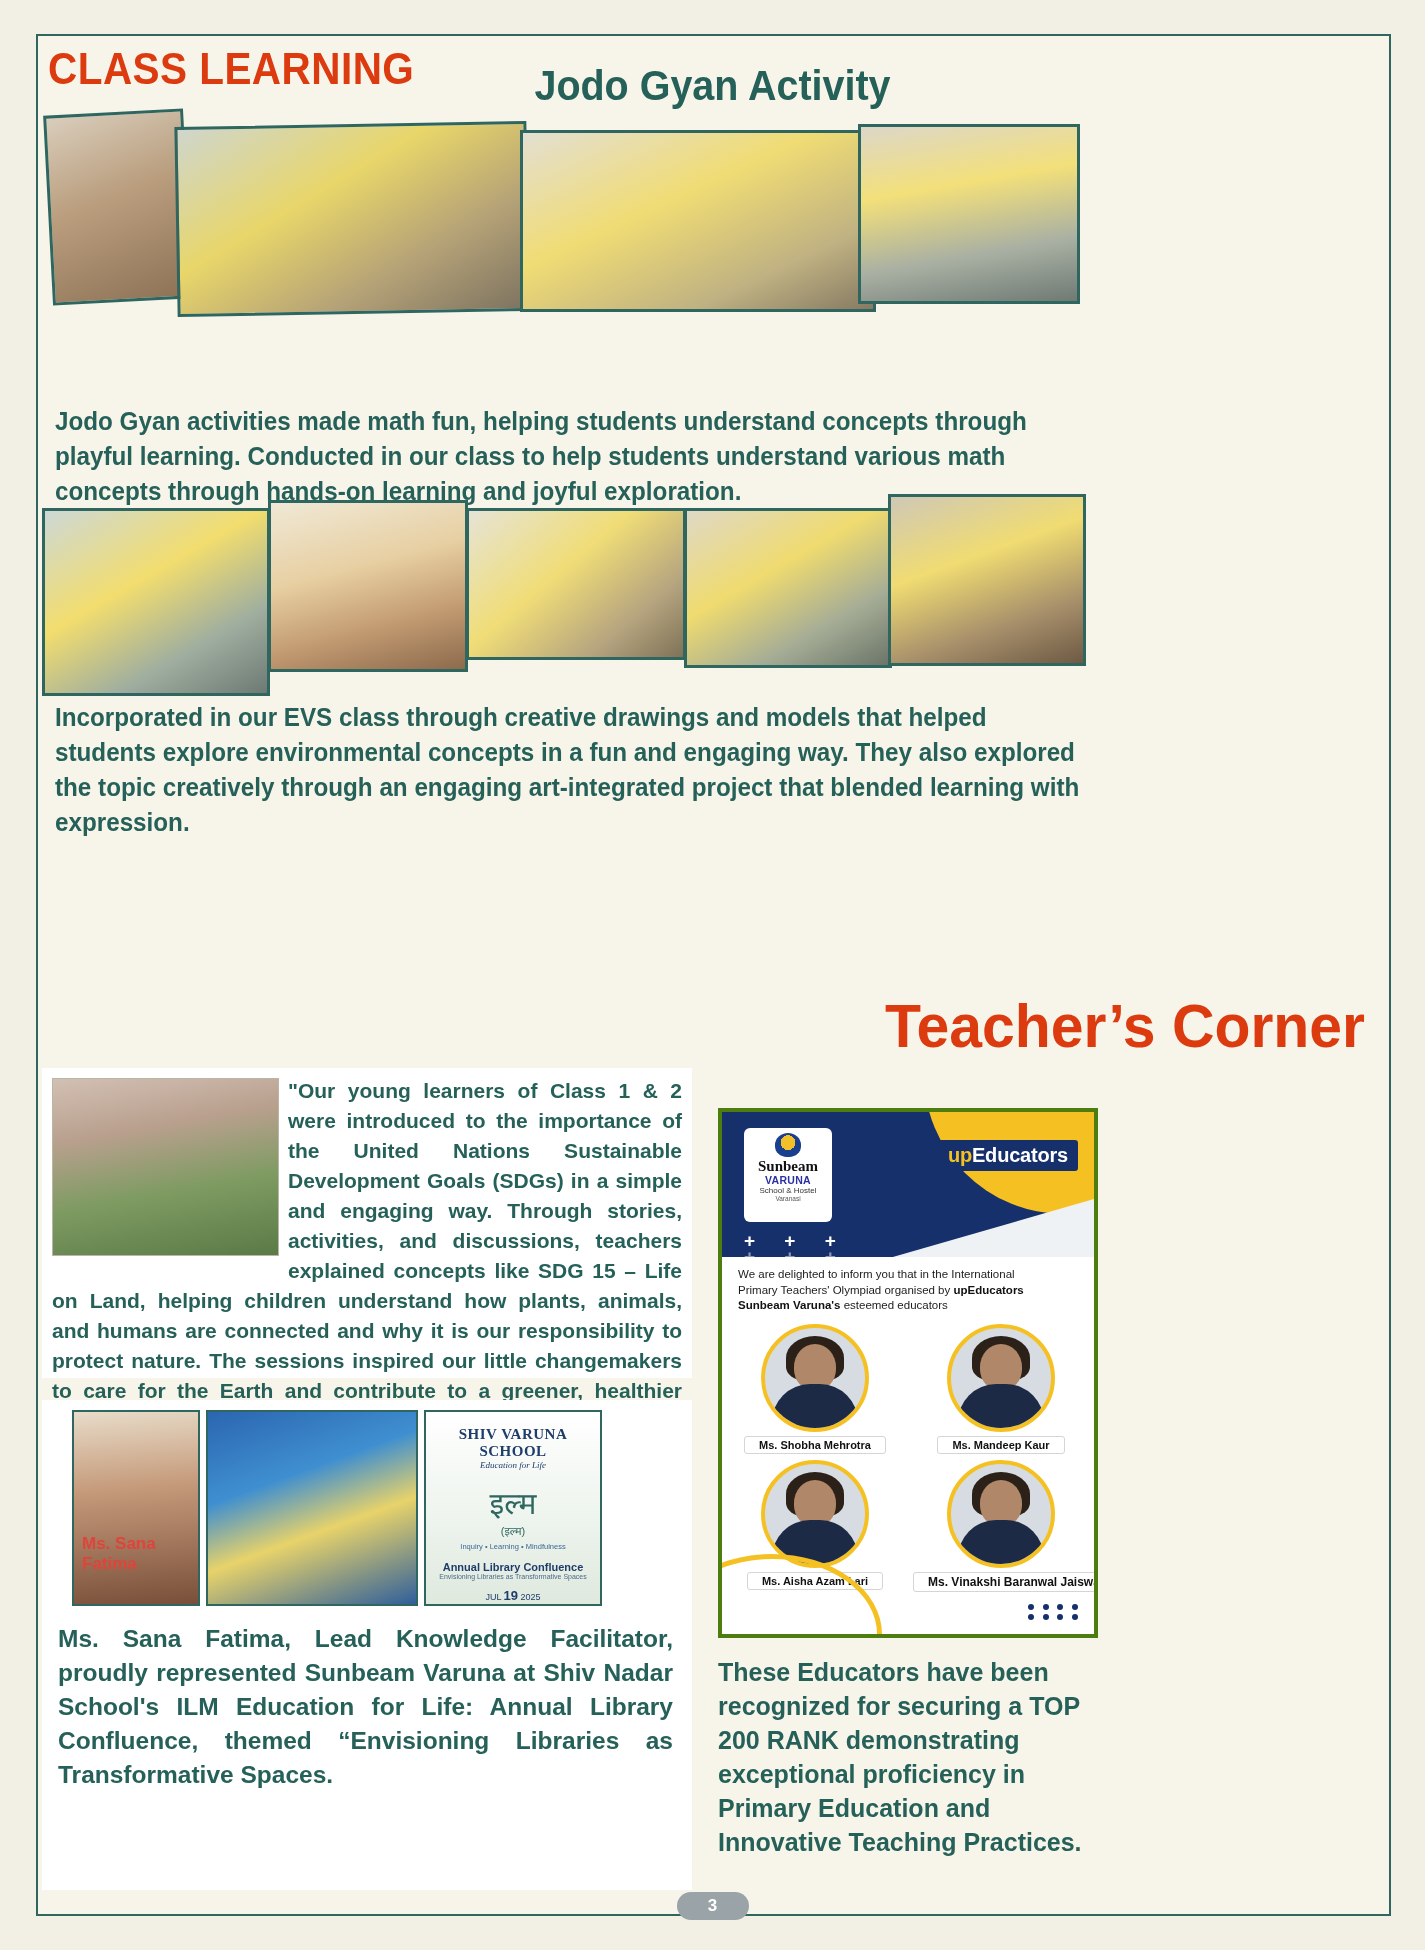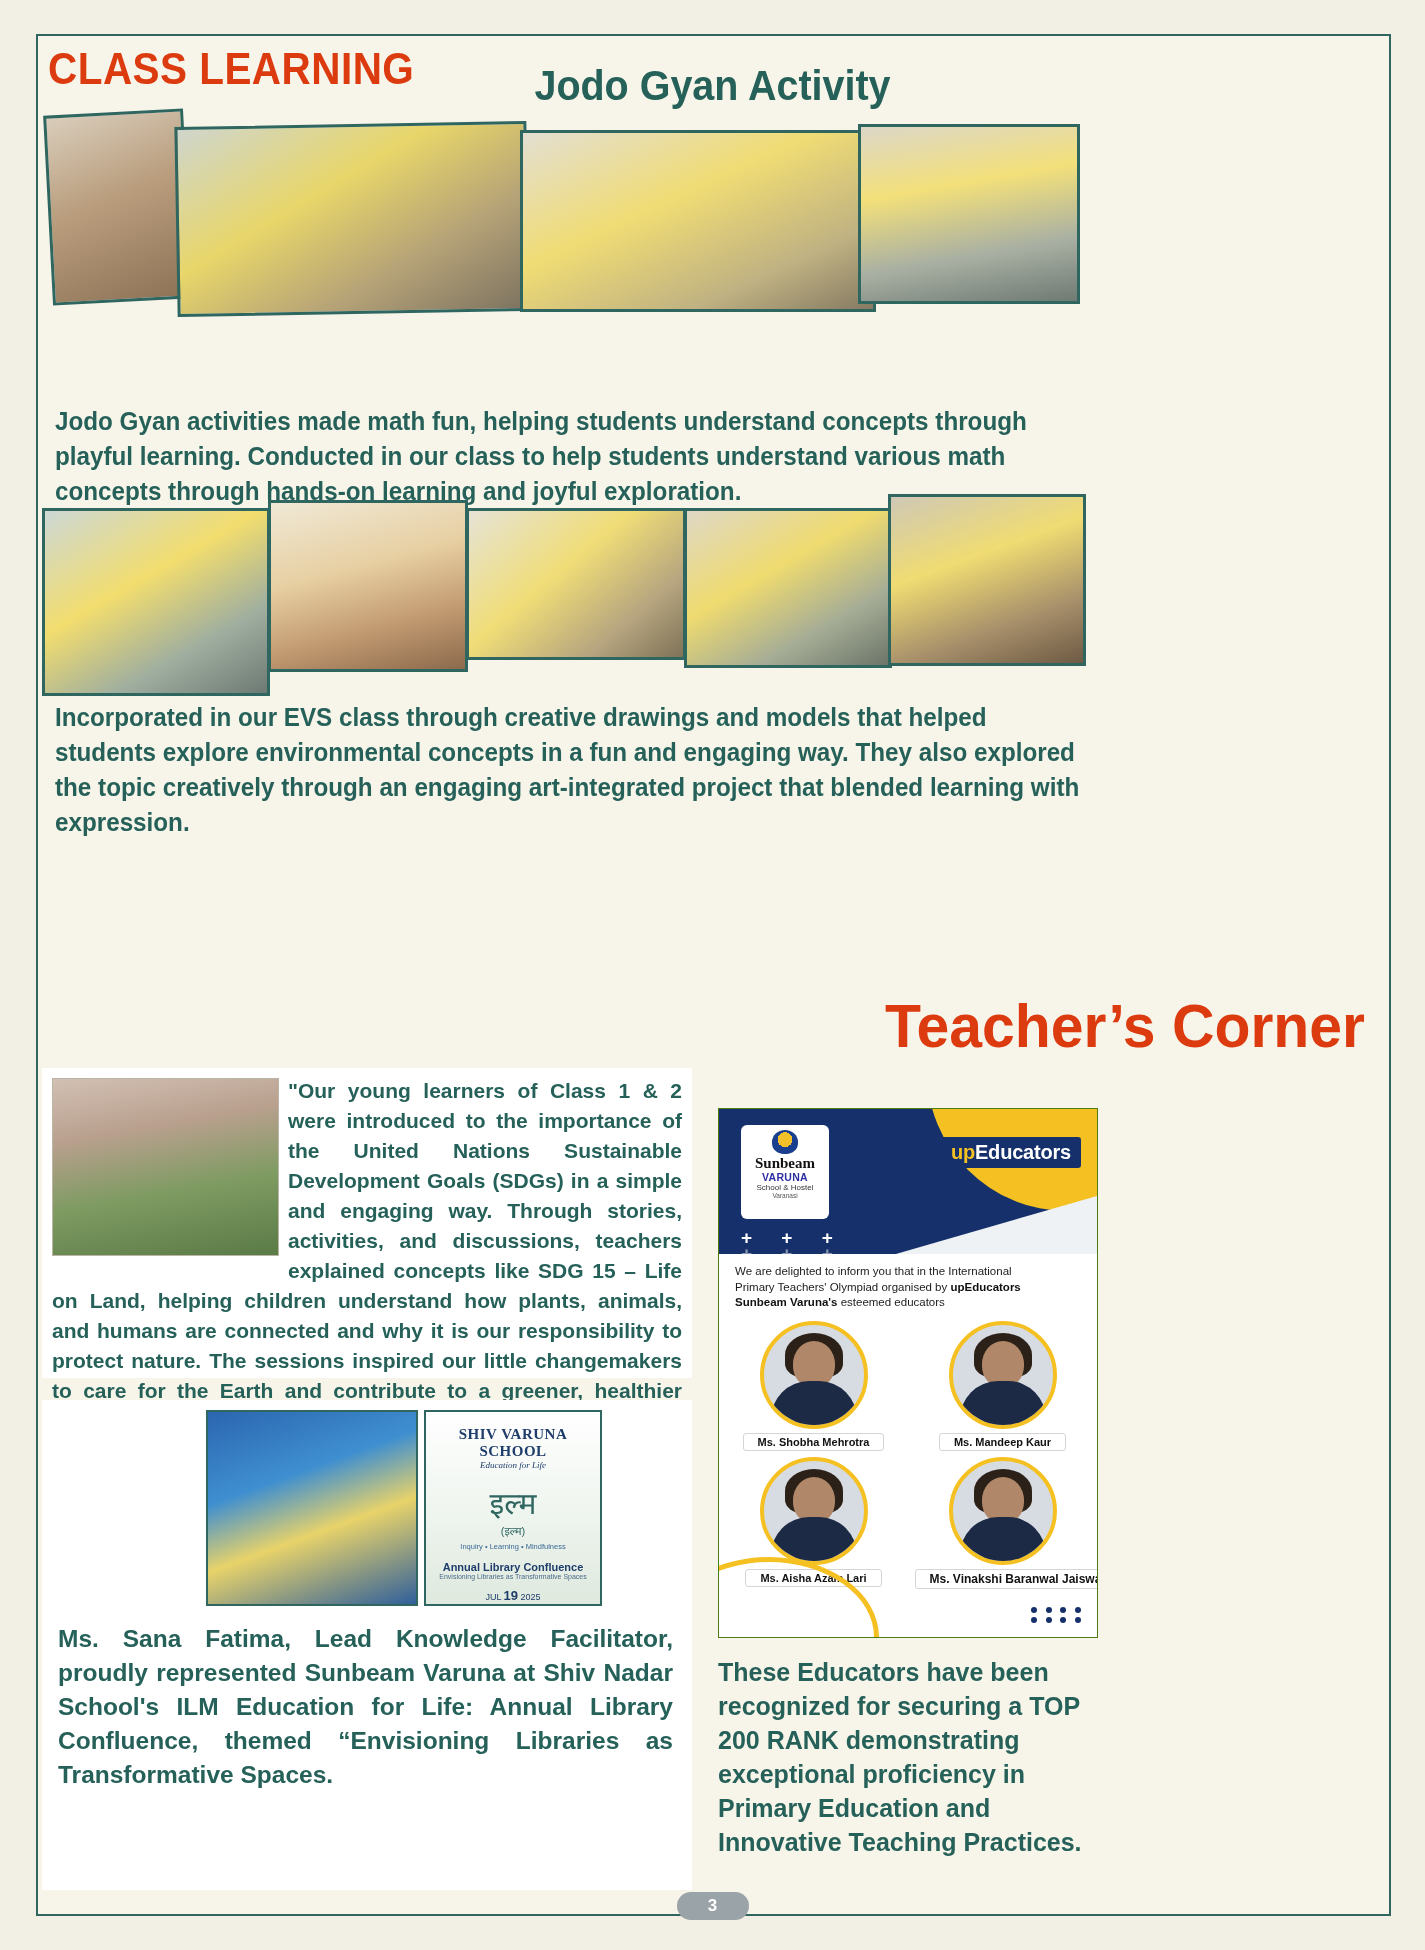--- a/index.html
+++ b/index.html
@@ -121,21 +121,21 @@
     float: left;
     width: 236px;
     height: 190px;
   }
 
   .cert-card {
     position: absolute;
     left: 718px; top: 1108px;
     width: 380px; height: 530px;
     background: #ffffff;
-    border: 1px solid #4d7c0f;
+    border: 4px solid #4d7c0f;
     overflow: hidden;
   }
 
   .cert-banner {
     position: absolute;
     left: 0; top: 0; right: 0; height: 145px;
     background: #16306b;
     overflow: hidden;
   }
   .cert-yellow {
@@ -486,20 +486,23 @@
         <span></span>
         <span></span>
       <span></span>
         <span></span>
         <span></span>
         <span></span>
     </div>
   </div>
 
   <div class="sana-card">
+    <div class="photo cl-portrait" style="left:30px; top:10px; width:128px; height:196px; border-width:2px;">
+      <div class="nametag">Ms. Sana Fatima</div>
+    </div>
     <div class="photo cl-group" style="left:164px; top:10px; width:212px; height:196px; border-width:2px;"></div>
     <div class="photo cl-cert" style="left:382px; top:10px; width:178px; height:196px; border-width:2px;">
       <div class="cert-mini">
         <div class="t1">SHIV VARUNA SCHOOL</div>
         <div class="t2">Education for Life</div>
         <div class="t3">इल्म</div>
         <div class="t4">(इल्म)</div>
         <div class="t5">Inquiry • Learning • Mindfulness</div>
         <div class="t6">Annual Library Confluence</div>
         <div class="t7">Envisioning Libraries as Transformative Spaces</div>

